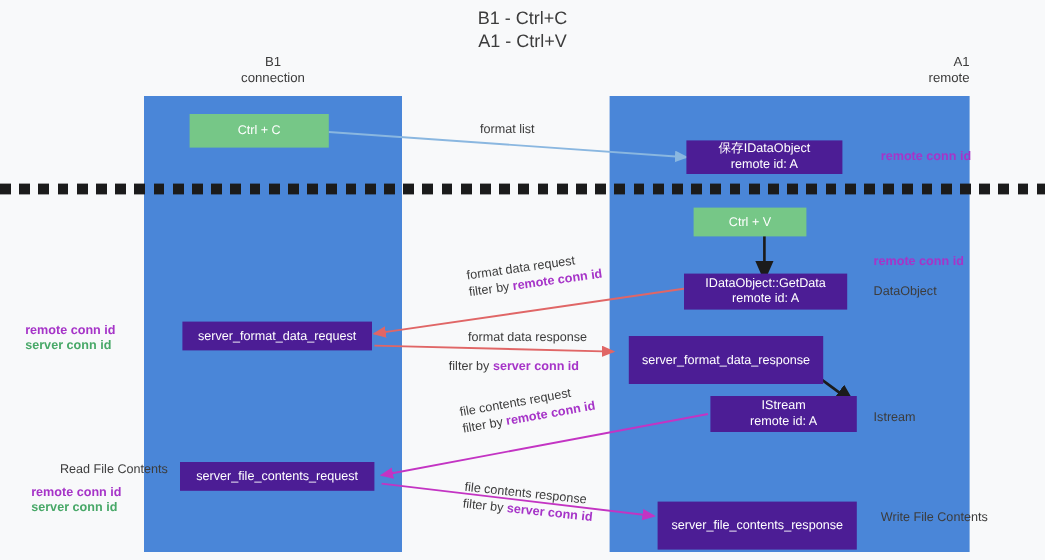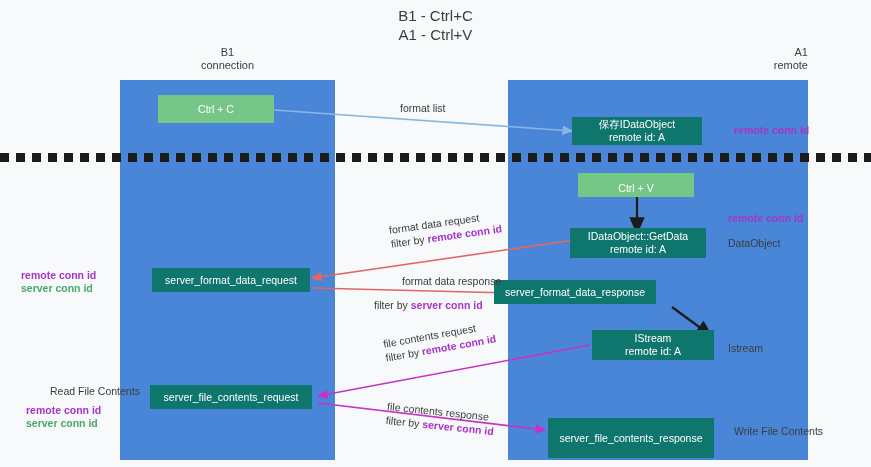--- a/index.html
+++ b/index.html
@@ -27,21 +27,21 @@
   #head-b1{left:120px;top:46px;width:215px;}
   #head-a1{left:508px;top:46px;width:300px;text-align:right;}
   
   .node{
     position:absolute;box-sizing:border-box;
     display:flex;flex-direction:column;align-items:center;justify-content:center;
     color:#ffffff;font-size:10.5px;line-height:13px;text-align:center;
     padding:2px 4px;
   }
   .green{background:#76c787;}
-  .orange{background:#0f766e;}
+  .orange{background:#4c1d95;}
   .node span{display:block;white-space:nowrap;}
   
   .anno{position:absolute;font-size:10.5px;line-height:14px;white-space:nowrap;}
   .anno.bold{font-weight:bold;}
   .purple{color:#a634c8;}
   .green-t{color:#48a868;}
   .dark{color:#3c3c3c;}
   
   .elabel{
     position:absolute;font-size:10.5px;line-height:14px;white-space:nowrap;color:#3c3c3c;
@@ -112,34 +112,34 @@
 
   <div class="node green" id="n-ctrlc" style="left:158px;top:95px;width:116px;height:28px;">
     <span>Ctrl + C</span>
   </div>
 
   <div class="node orange" id="n-save" style="left:572px;top:117px;width:130px;height:28px;">
     <span>保存IDataObject</span>
     <span>remote id: A</span>
   </div>
 
-  <div class="node green" id="n-ctrlv" style="left:578px;top:173px;width:116px;height:24px;justify-content:flex-end;">
+  <div class="node green" id="n-ctrlv" style="left:578px;top:173px;width:94px;height:24px;">
     <span>Ctrl + V</span>
   </div>
 
   <div class="node orange" id="n-getdata" style="left:570px;top:228px;width:136px;height:30px;">
     <span>IDataObject::GetData</span>
     <span>remote id: A</span>
   </div>
 
   <div class="node orange" id="n-sfdreq" style="left:152px;top:268px;width:158px;height:24px;">
     <span>server_format_data_request</span>
   </div>
 
-  <div class="node orange" id="n-sfdres" style="left:494px;top:280px;width:162px;height:24px;">
+  <div class="node orange" id="n-sfdres" style="left:524px;top:280px;width:162px;height:40px;">
     <span>server_format_data_response</span>
   </div>
 
   <div class="node orange" id="n-istream" style="left:592px;top:330px;width:122px;height:30px;">
     <span>IStream</span>
     <span>remote id: A</span>
   </div>
 
   <div class="node orange" id="n-sfcreq" style="left:150px;top:385px;width:162px;height:24px;">
     <span>server_file_contents_request</span>
@@ -152,21 +152,21 @@
   <div class="elabel" style="left:400px;top:101px;">format list</div>
 
   <div class="elabel" style="left:388px;top:223px;transform:rotate(-8deg);">
     <div>format data request</div>
     <div>
       <span>filter by</span>
       <span class="lab-purple">remote conn id</span>
     </div>
   </div>
 
-  <div class="elabel" style="left:402px;top:274px;">
+  <div class="elabel" style="left:390px;top:274px;">
     <div>format data response</div>
   </div>
   <div class="elabel" style="left:374px;top:298px;">
     <span>filter by</span>
     <span class="lab-purple">server conn id</span>
   </div>
 
   <div class="elabel" style="left:382px;top:337px;transform:rotate(-10deg);">
     <div>file contents request</div>
     <div>

